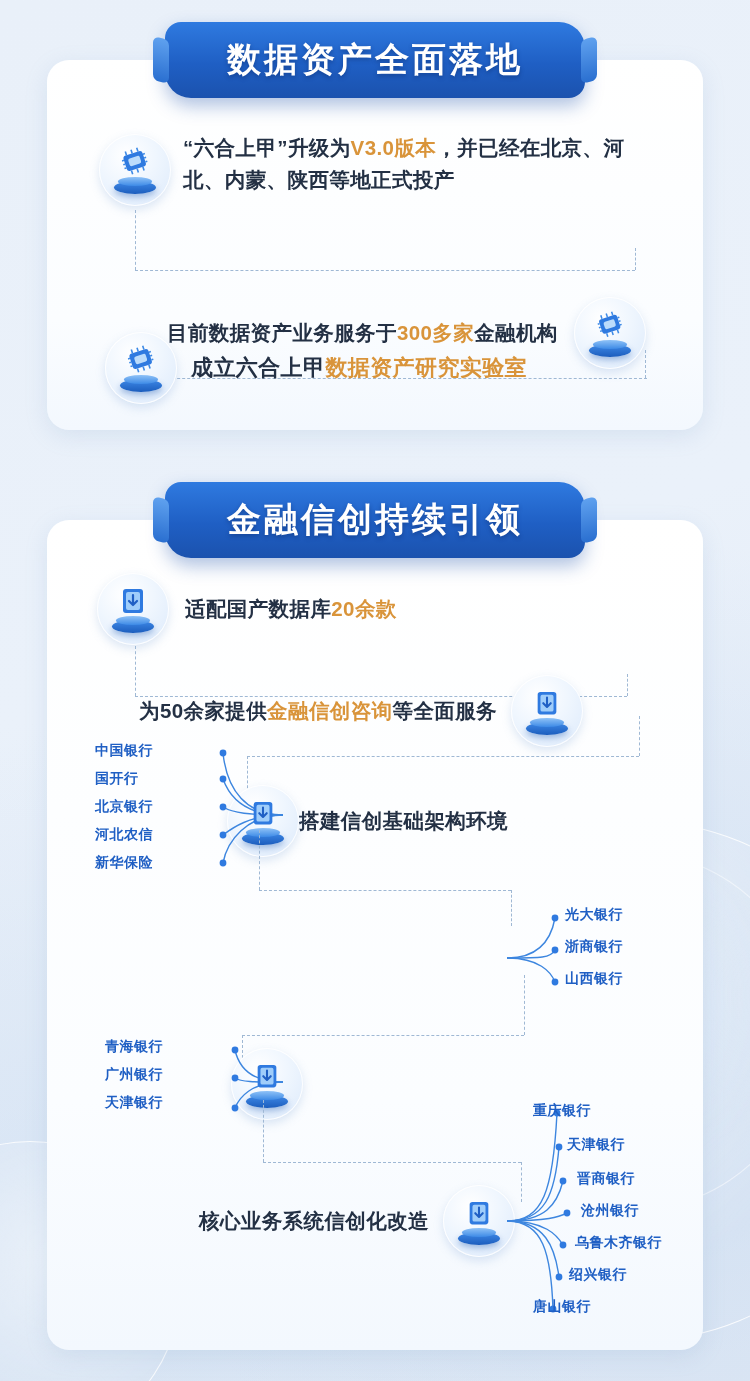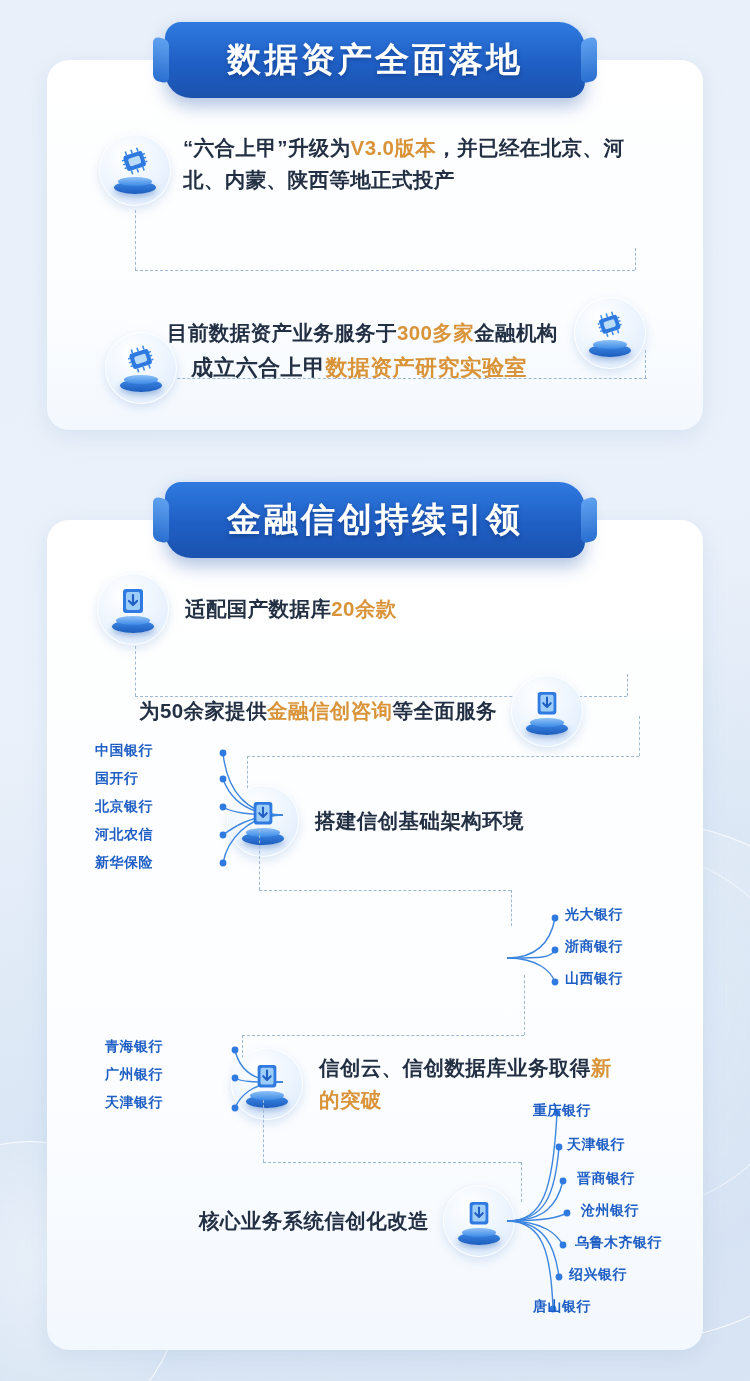--- a/index.html
+++ b/index.html
@@ -301,21 +301,21 @@
 
     <div class="item" style="top:265px; left:180px;">
       <div class="badge">
         <div class="pedestal"></div>
         <svg width="28" height="32" viewBox="0 0 30 34">
           <rect x="5" y="2" width="20" height="24" rx="3" fill="#2f7ae0"></rect>
           <rect x="8" y="5" width="14" height="18" rx="2" fill="#9fcdfa"></rect>
           <path d="M15 8 L15 17 M11 14 L15 18 L19 14" stroke="#1f5fc4" stroke-width="2.2" fill="none" stroke-linecap="round" stroke-linejoin="round"></path>
         </svg>
       </div>
-      <div class="txt" style="margin-left:16px;">
+      <div class="txt" style="margin-left:0;">
         <span>搭建信创基础架构环境</span>
       </div>
     </div>
 
     <svg class="curve" style="top:215px; left:140px;" width="110" height="160">
       <path d="M96 80 C 60 80, 40 56, 36 18" stroke="#3d86df" stroke-width="1.4" fill="none"></path>
       <path d="M96 80 C 62 80, 44 66, 36 44" stroke="#3d86df" stroke-width="1.4" fill="none"></path>
       <path d="M96 80 C 62 80, 46 78, 36 72" stroke="#3d86df" stroke-width="1.4" fill="none"></path>
       <path d="M96 80 C 62 80, 44 94, 36 100" stroke="#3d86df" stroke-width="1.4" fill="none"></path>
       <path d="M96 80 C 60 80, 40 106, 36 128" stroke="#3d86df" stroke-width="1.4" fill="none"></path>
@@ -357,23 +357,20 @@
     </div>
 
     <div class="item" style="top:528px; left:184px; align-items:center;">
       <div class="badge">
         <div class="pedestal"></div>
         <svg width="28" height="32" viewBox="0 0 30 34">
           <rect x="5" y="2" width="20" height="24" rx="3" fill="#2f7ae0"></rect>
           <rect x="8" y="5" width="14" height="18" rx="2" fill="#9fcdfa"></rect>
           <path d="M15 8 L15 17 M11 14 L15 18 L19 14" stroke="#1f5fc4" stroke-width="2.2" fill="none" stroke-linecap="round" stroke-linejoin="round"></path>
         </svg>
-      </div>
-      <div class="txt" style="margin-left:16px; width:300px;">
-        <span>信创云、信创数据库业务取得</span><span class="hl">新的突破</span>
       </div>
     </div>
 
     <svg class="curve" style="top:500px; left:150px;" width="100" height="110">
       <path d="M86 62 C 54 62, 42 48, 38 30" stroke="#3d86df" stroke-width="1.4" fill="none"></path>
       <path d="M86 62 C 56 62, 44 62, 38 58" stroke="#3d86df" stroke-width="1.4" fill="none"></path>
       <path d="M86 62 C 54 62, 42 78, 38 88" stroke="#3d86df" stroke-width="1.4" fill="none"></path>
       <circle cx="38" cy="30" r="3.4" fill="#2f7ae0"></circle>
       <circle cx="38" cy="58" r="3.4" fill="#2f7ae0"></circle>
       <circle cx="38" cy="88" r="3.4" fill="#2f7ae0"></circle>

